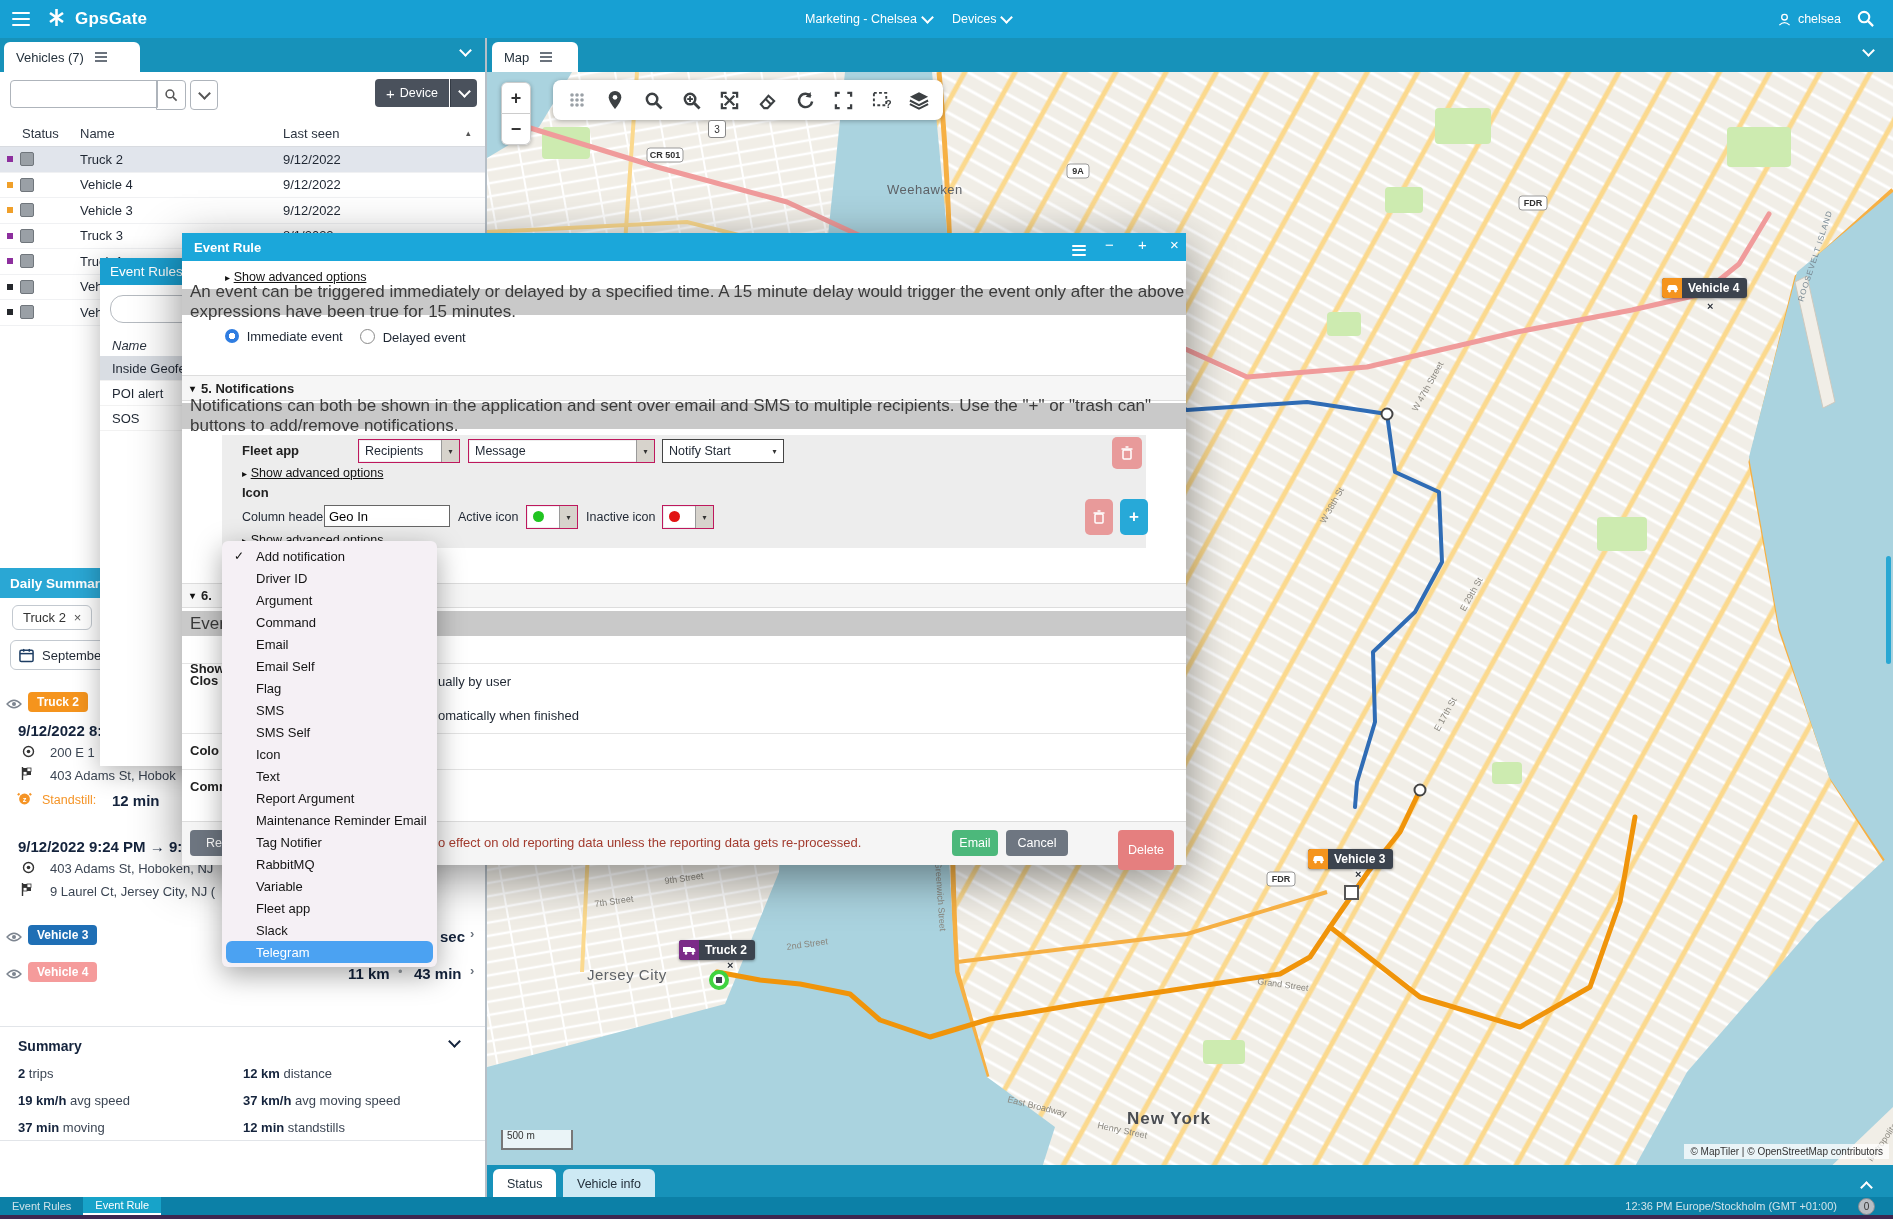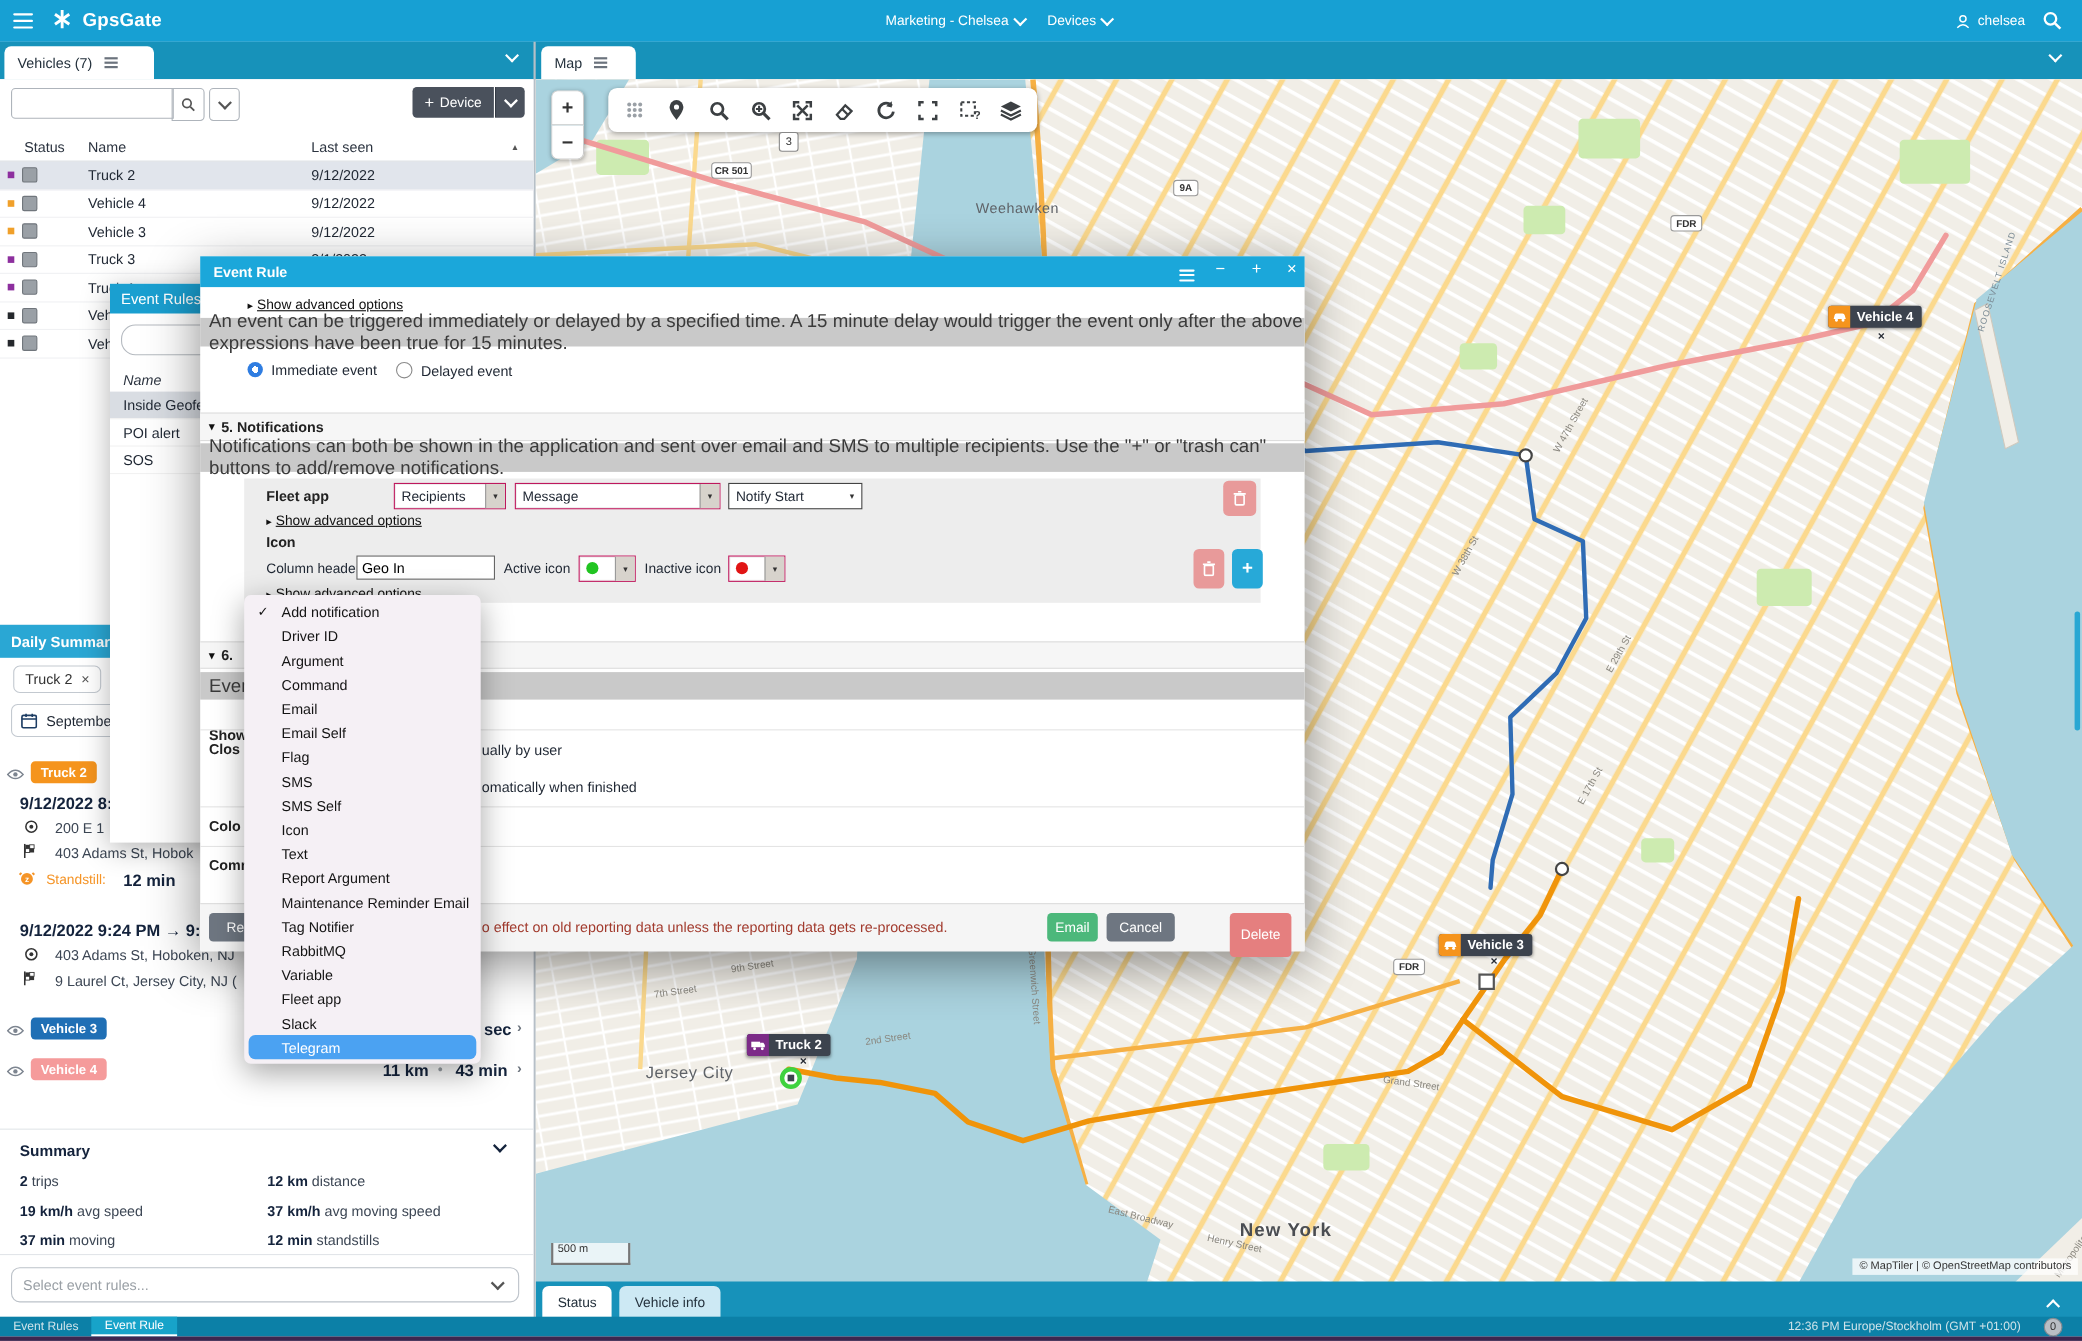--- a/index.html
+++ b/index.html
@@ -310,24 +310,20 @@
   <span class="chev abs" style="left:450px;top:473px;color:#14233c"></span>
   <div class="abs" style="left:18px;top:498px;width:450px;display:grid;grid-template-columns:225px 225px;row-gap:12px;font-size:13px;color:#3c4654">
       <div><b style="color:#14233c">2</b> trips</div>
       <div><b style="color:#14233c">12 km</b> distance</div>
       <div><b style="color:#14233c">19 km/h</b> avg speed</div>
       <div><b style="color:#14233c">37 km/h</b> avg moving speed</div>
       <div><b style="color:#14233c">37 min</b> moving</div>
       <div><b style="color:#14233c">12 min</b> standstills</div>
     </div>
   <div class="abs" style="left:0;top:572px;width:100%;height:1px;background:#e2e5e9"></div>
-  <div class="abs" style="left:10px;top:584px;width:462px;height:32px;border:1px solid #bcc2c9;border-radius:8px;display:flex;align-items:center;padding-left:10px;box-sizing:border-box;color:#9aa0a6">
-    <span>Select event rules...</span>
-    <span class="chev abs" style="right:14px;color:#555"></span>
-  </div>
 </div>
 
 <div class="map abs">
   <svg width="1406" height="1127" viewBox="0 0 1406 1127" preserveAspectRatio="none">
     <defs>
       <pattern id="mgrid" width="44" height="15" patternUnits="userSpaceOnUse" patternTransform="rotate(29)">
         <line x1="0" y1="7" x2="44" y2="7" stroke="#ffffff" stroke-width="3.2"></line>
         <line x1="22" y1="0" x2="22" y2="15" stroke="#fbd98e" stroke-width="5"></line>
       </pattern>
       <pattern id="jgrid" width="36" height="13" patternUnits="userSpaceOnUse" patternTransform="rotate(-10)">

